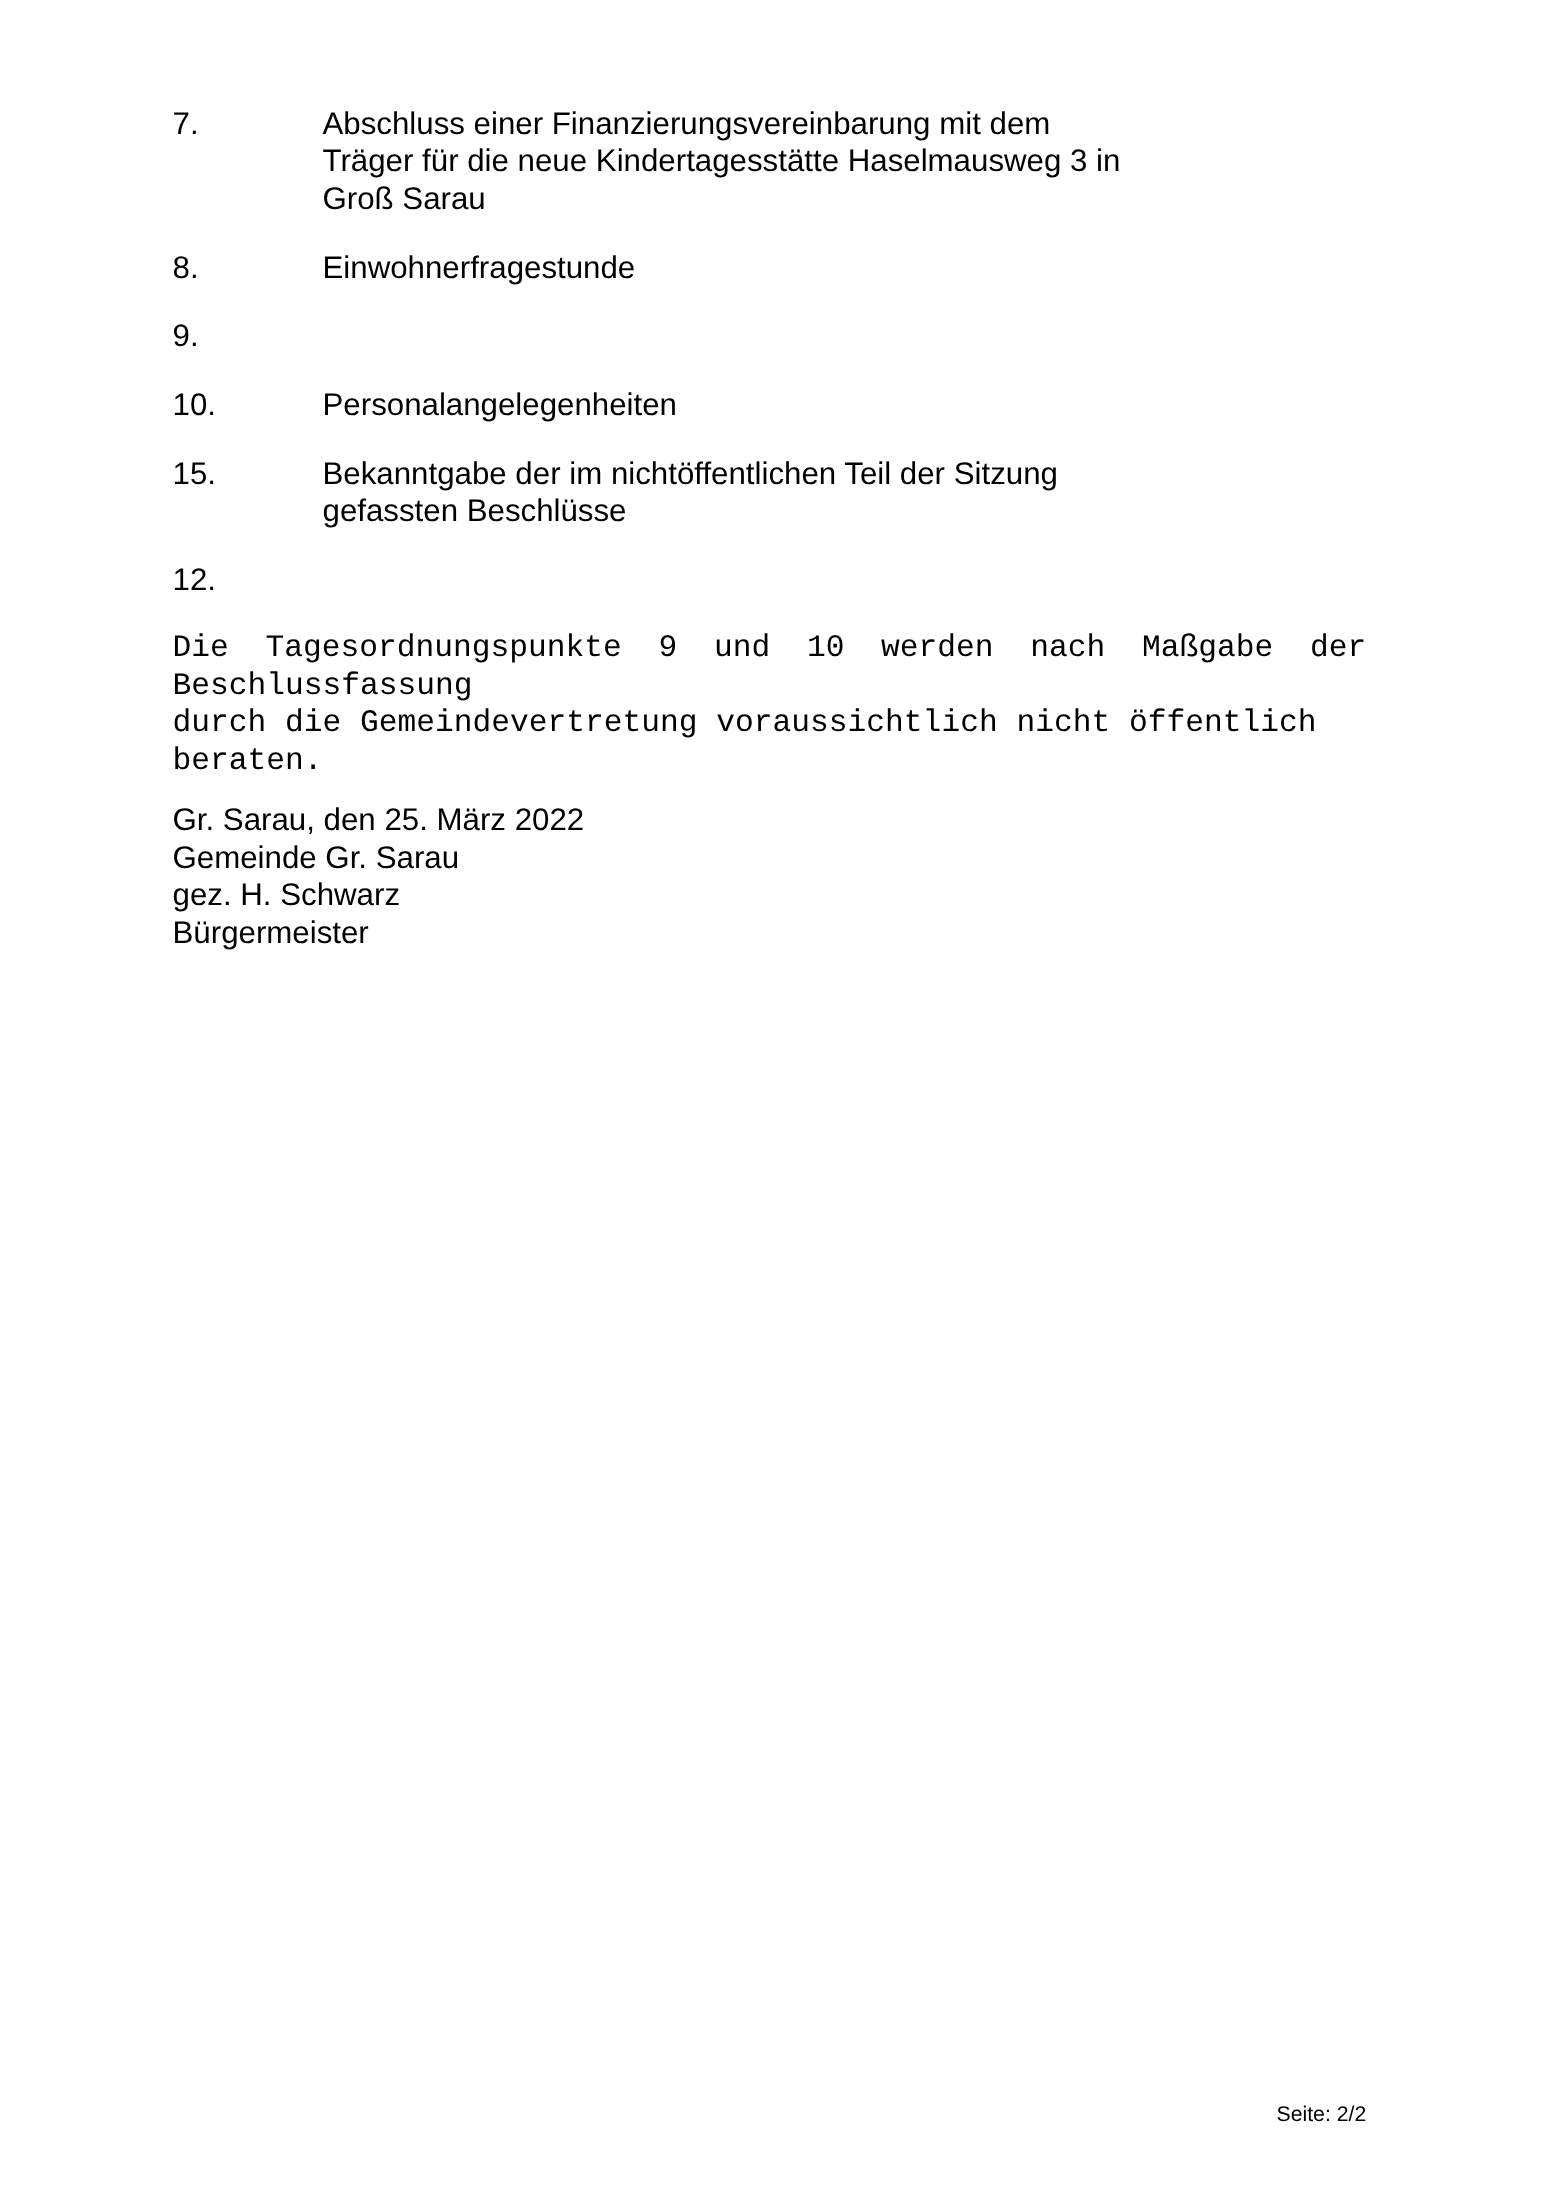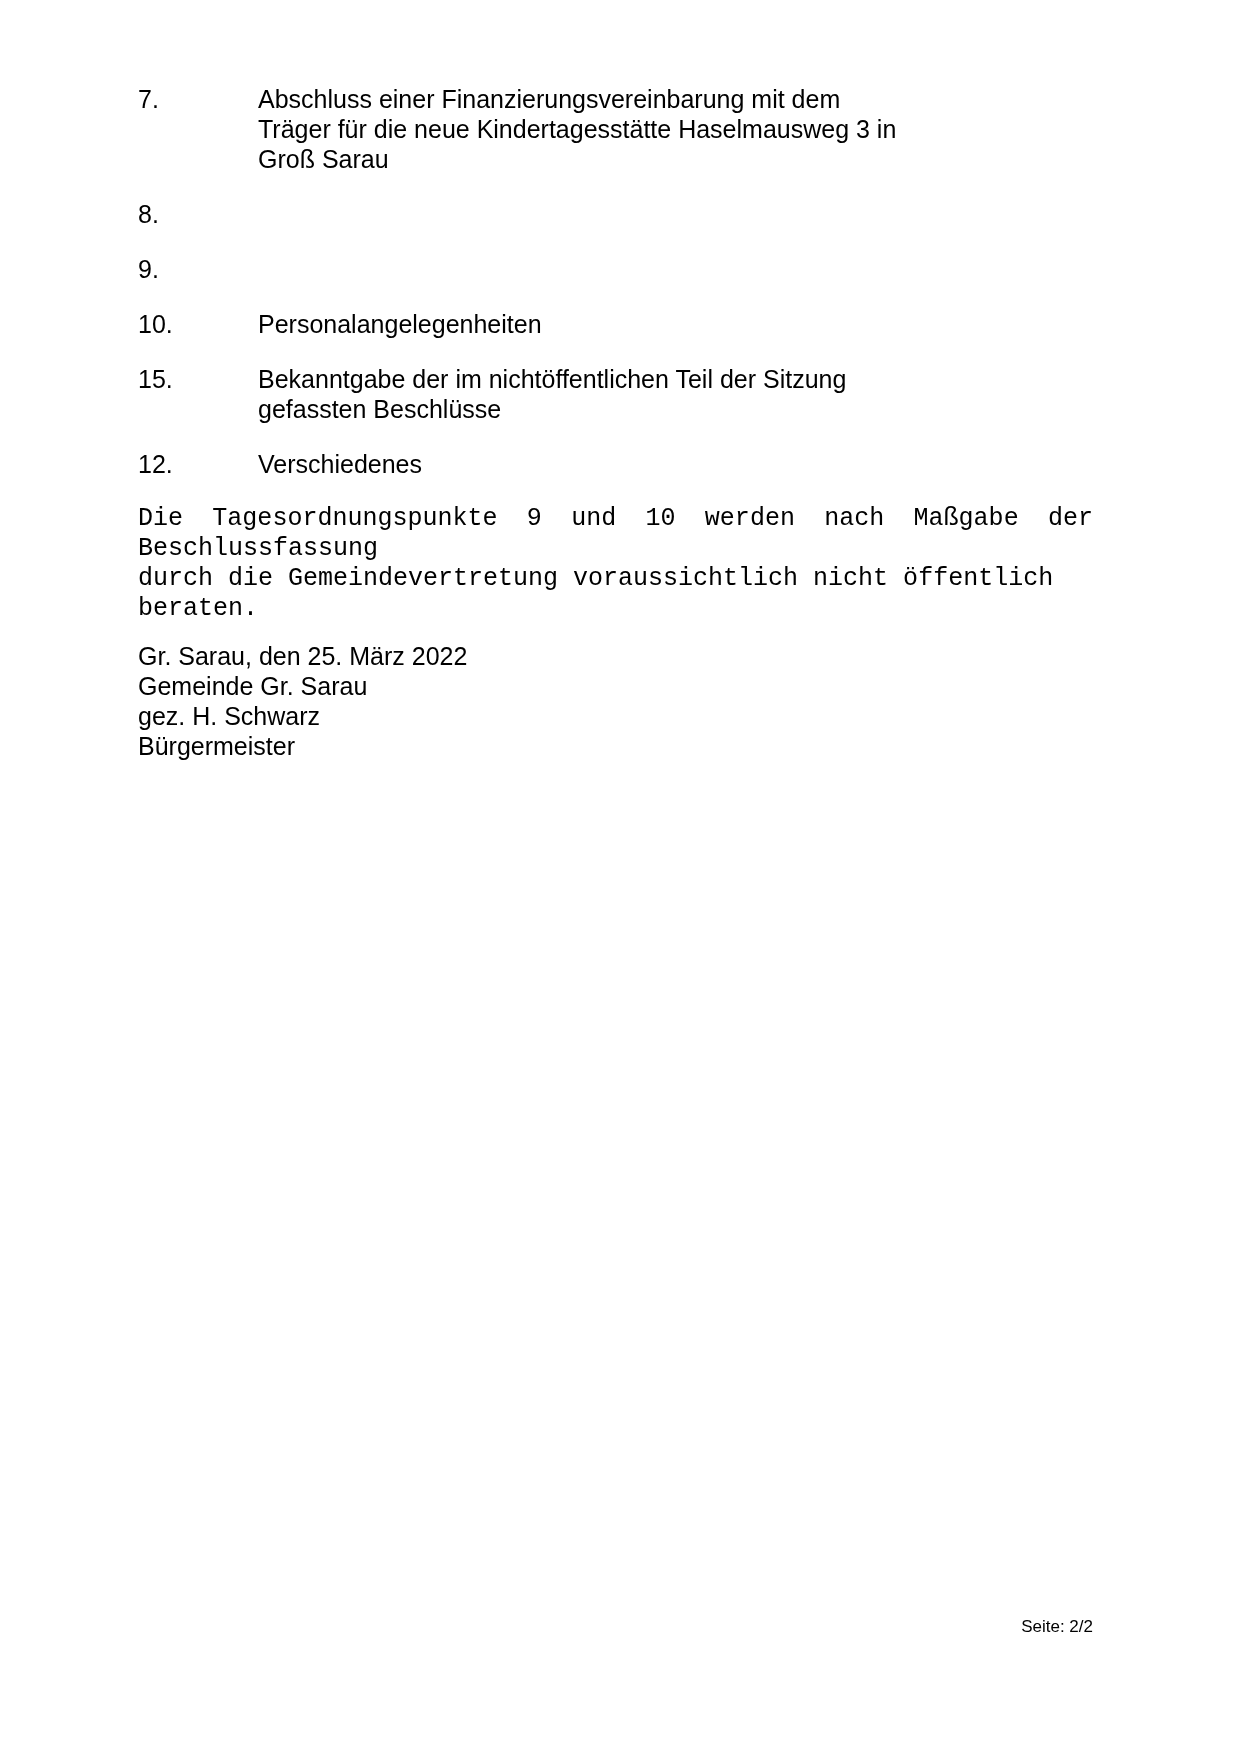--- a/index.html
+++ b/index.html
@@ -39,21 +39,21 @@
   }
   .note .line-justify {
     text-align: justify;
     text-align-last: justify;
   }
   .signature {
     margin-top: 17px;
   }
   .footer {
     position: absolute;
-    top: 1617px;
+    top: 1682px;
     right: 147px;
     font-size: 17px;
     line-height: 20px;
   }
 </style>
 </head>
 <body>
 
 <div class="page">
 
@@ -63,20 +63,23 @@
       <div class="num">7.</div>
       <div class="txt">
         <div>Abschluss einer Finanzierungsvereinbarung mit dem</div>
         <div>Träger für die neue Kindertagesstätte Haselmausweg 3 in</div>
         <div>Groß Sarau</div>
       </div>
     </div>
 
     <div class="agenda-item">
       <div class="num">8.</div>
+      <div class="txt">
+        <div>Einwohnerfragestunde</div>
+      </div>
     </div>
 
     <div class="agenda-item">
       <div class="num">9.</div>
     </div>
 
     <div class="agenda-item">
       <div class="num">10.</div>
       <div class="txt">
         <div>Personalangelegenheiten</div>
@@ -86,23 +89,20 @@
     <div class="agenda-item">
       <div class="num">15.</div>
       <div class="txt">
         <div>Bekanntgabe der im nichtöffentlichen Teil der Sitzung</div>
         <div>gefassten Beschlüsse</div>
       </div>
     </div>
 
     <div class="agenda-item">
       <div class="num">12.</div>
-      <div class="txt">
-        <div>Verschiedenes</div>
-      </div>
     </div>
 
   </div>
 
   <div class="note">
     <div class="line-justify">Die Tagesordnungspunkte 9 und 10 werden nach Maßgabe der Beschlussfassung</div>
     <div>durch die Gemeindevertretung voraussichtlich nicht öffentlich beraten.</div>
   </div>
 
   <div class="signature">

